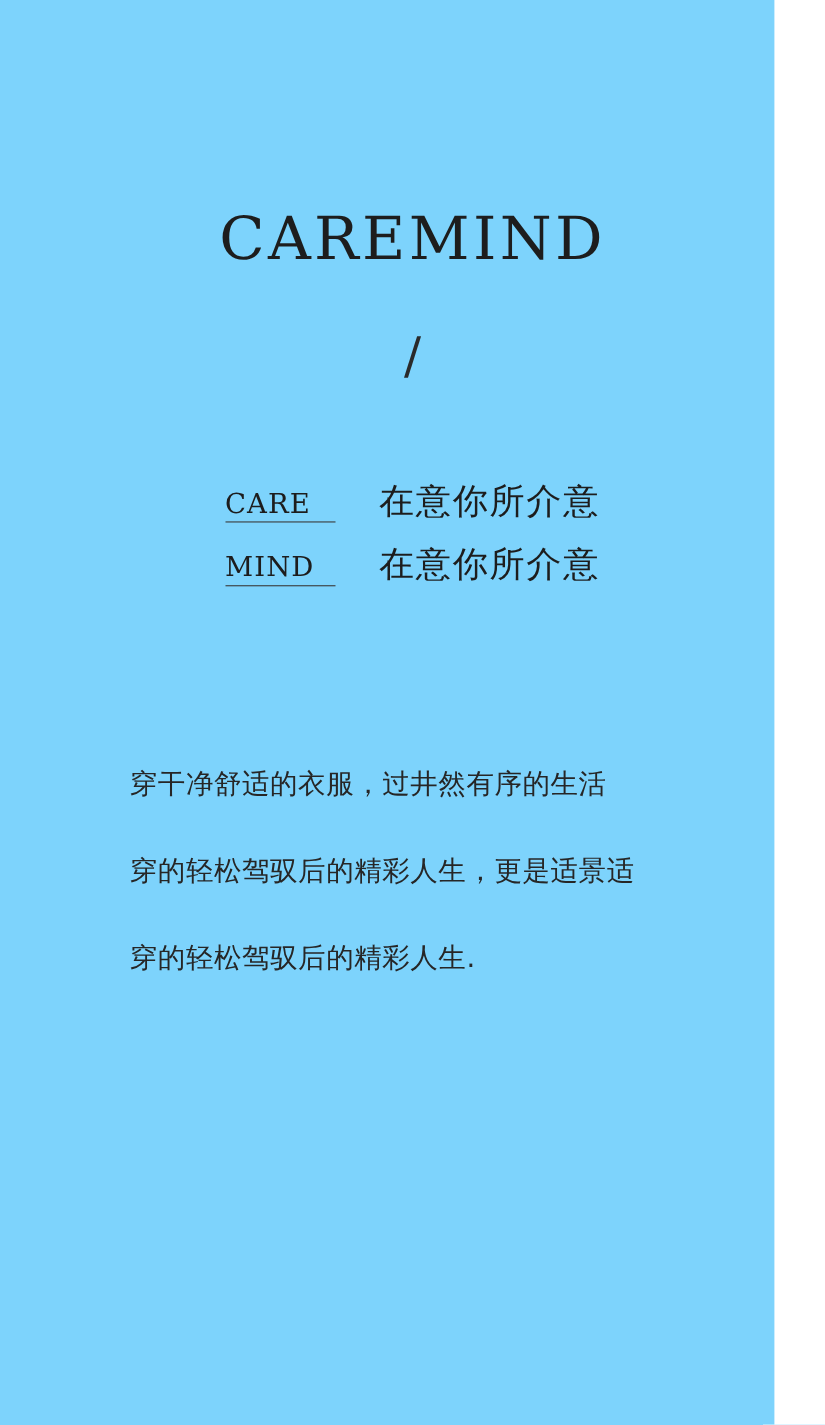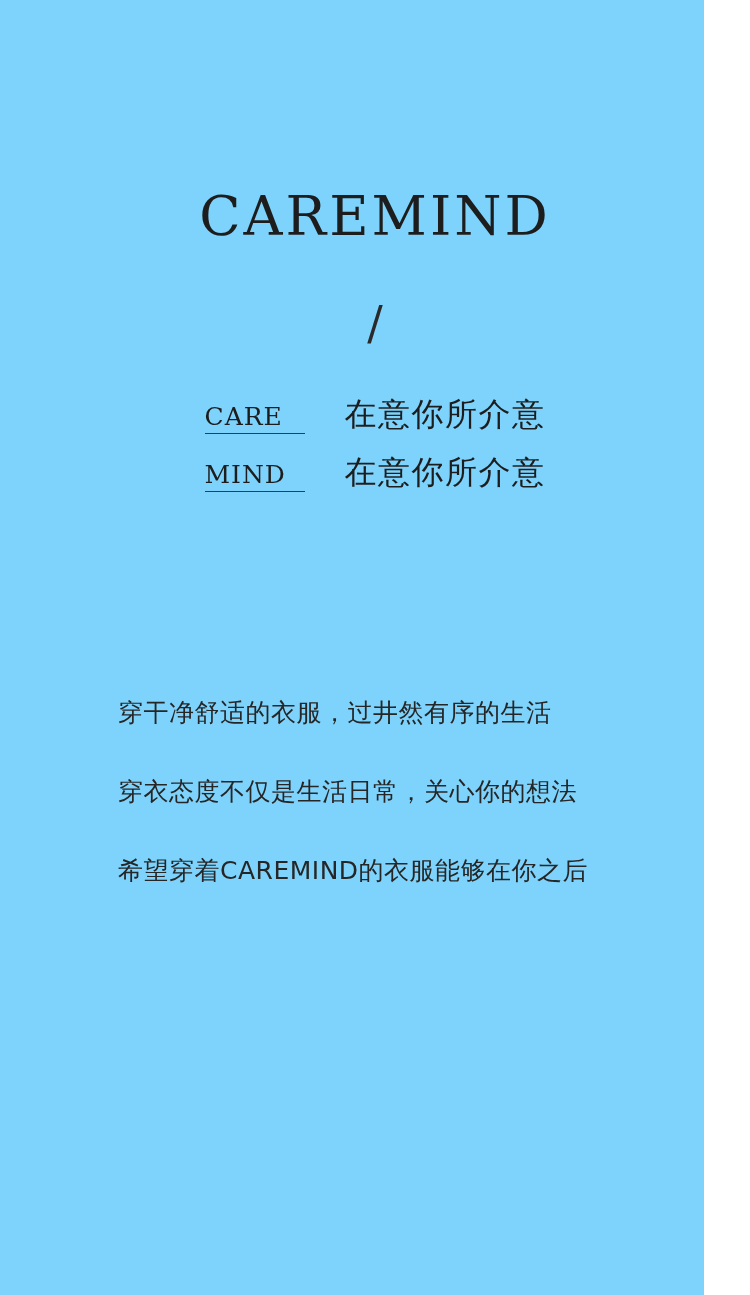--- a/index.html
+++ b/index.html
@@ -49,21 +49,21 @@
     font-family: "DejaVu Serif", serif;
     font-weight: 300;
     font-size: 46px;
     color: #2a2a2a;
     line-height: 1;
   }
 
   
   .tagline {
     position: absolute;
-    top: 393px;
+    top: 434px;
     left: 0;
     width: 750px;
     display: flex;
     justify-content: center;
   }
   .tagline-inner {
     display: block;
   }
   .tag-row {
     display: flex;
@@ -133,17 +133,17 @@
       <div class="tag-row">
         <span class="tag-en">MIND</span>
         <span class="tag-cn">在意你所介意</span>
       </div>
 
     </div>
   </div>
 
   <div class="body-copy">
     <div class="body-line">穿干净舒适的衣服，过井然有序的生活</div>
-    <div class="body-line">穿衣态度不仅是生活日常，关心你的想法</div>
-    <div class="body-line small-caps">希望穿着CAREMIND的衣服能够在你之后</div>
+    <div class="body-line">穿的轻松驾驭后的精彩人生，更是适景适</div>
+    <div class="body-line">穿的轻松驾驭后的精彩人生.</div>
   </div>
 
 </div>
 
 </body></html>

